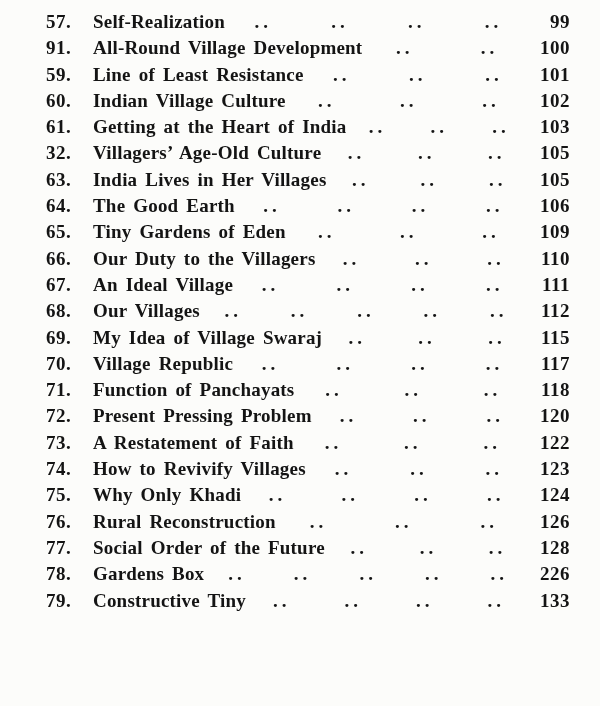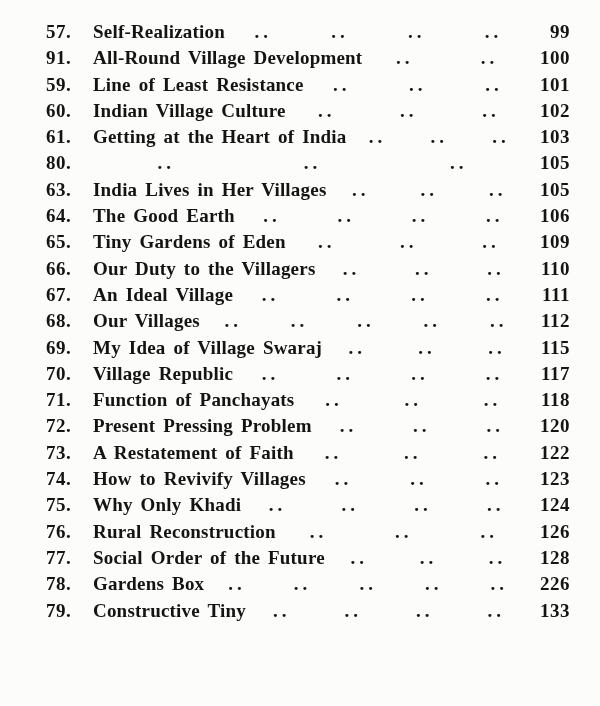--- a/index.html
+++ b/index.html
@@ -10,21 +10,21 @@
   .page {
     position: relative;
     width: 600px;
     height: 706px;
     box-sizing: border-box;
     background: #fcfcfa;
     color: #141414;
     font-family: "Liberation Serif", "DejaVu Serif", serif;
     font-size: 19px;
     font-weight: 600;
-    padding: 19px 30px 0 46px;
+    padding: 9px 30px 0 46px;
     overflow: hidden;
   }
   .toc {
     display: block;
   }
   .toc-row {
     display: flex;
     align-items: baseline;
     height: 26.3px;
     line-height: 26.3px;
@@ -110,21 +110,22 @@
     <span class="entry-title">Getting at the Heart of India</span>
     <span class="leader">
           <span class="dots">..</span>
           <span class="dots">..</span>
           <span class="dots">..</span>
         </span>
     <span class="entry-page">103</span>
   </div>
 
   <div class="toc-row">
-    <span class="entry-no">80.</span>
+    <span class="entry-no">32.</span>
+    <span class="entry-title">Villagers’ Age-Old Culture</span>
     <span class="leader">
           <span class="dots">..</span>
           <span class="dots">..</span>
           <span class="dots">..</span>
         </span>
     <span class="entry-page">105</span>
   </div>
 
   <div class="toc-row">
     <span class="entry-no">63.</span>

